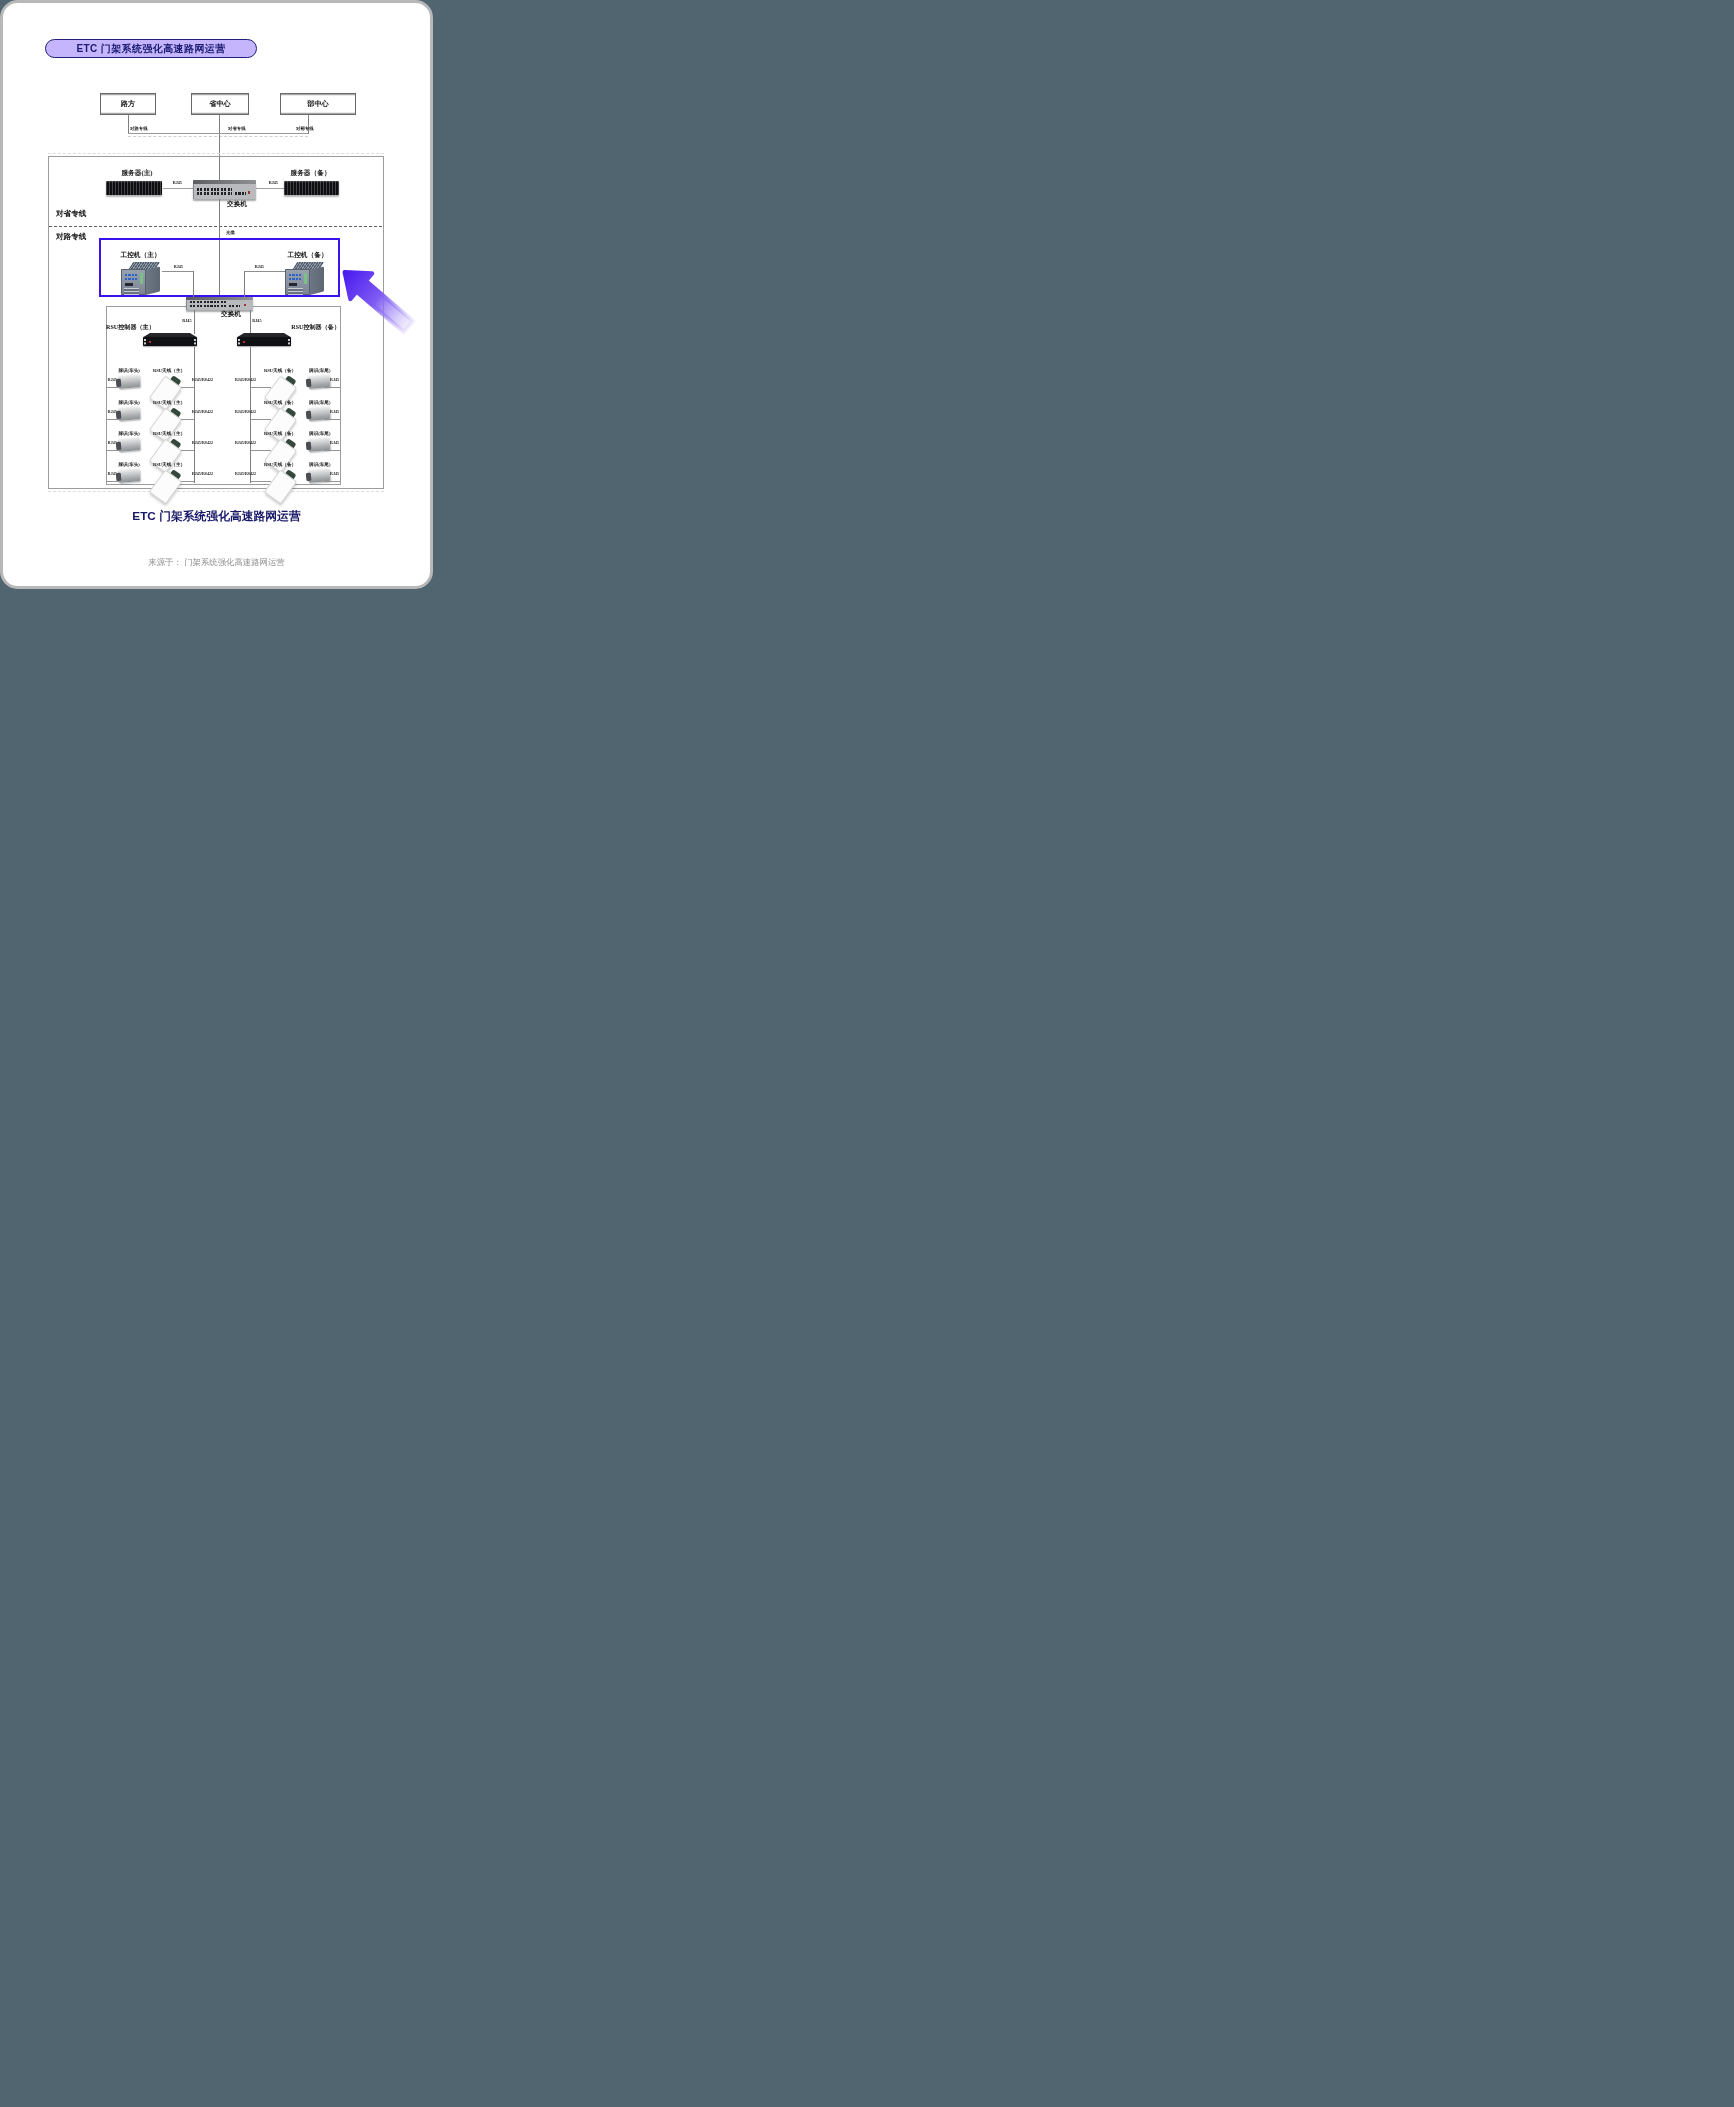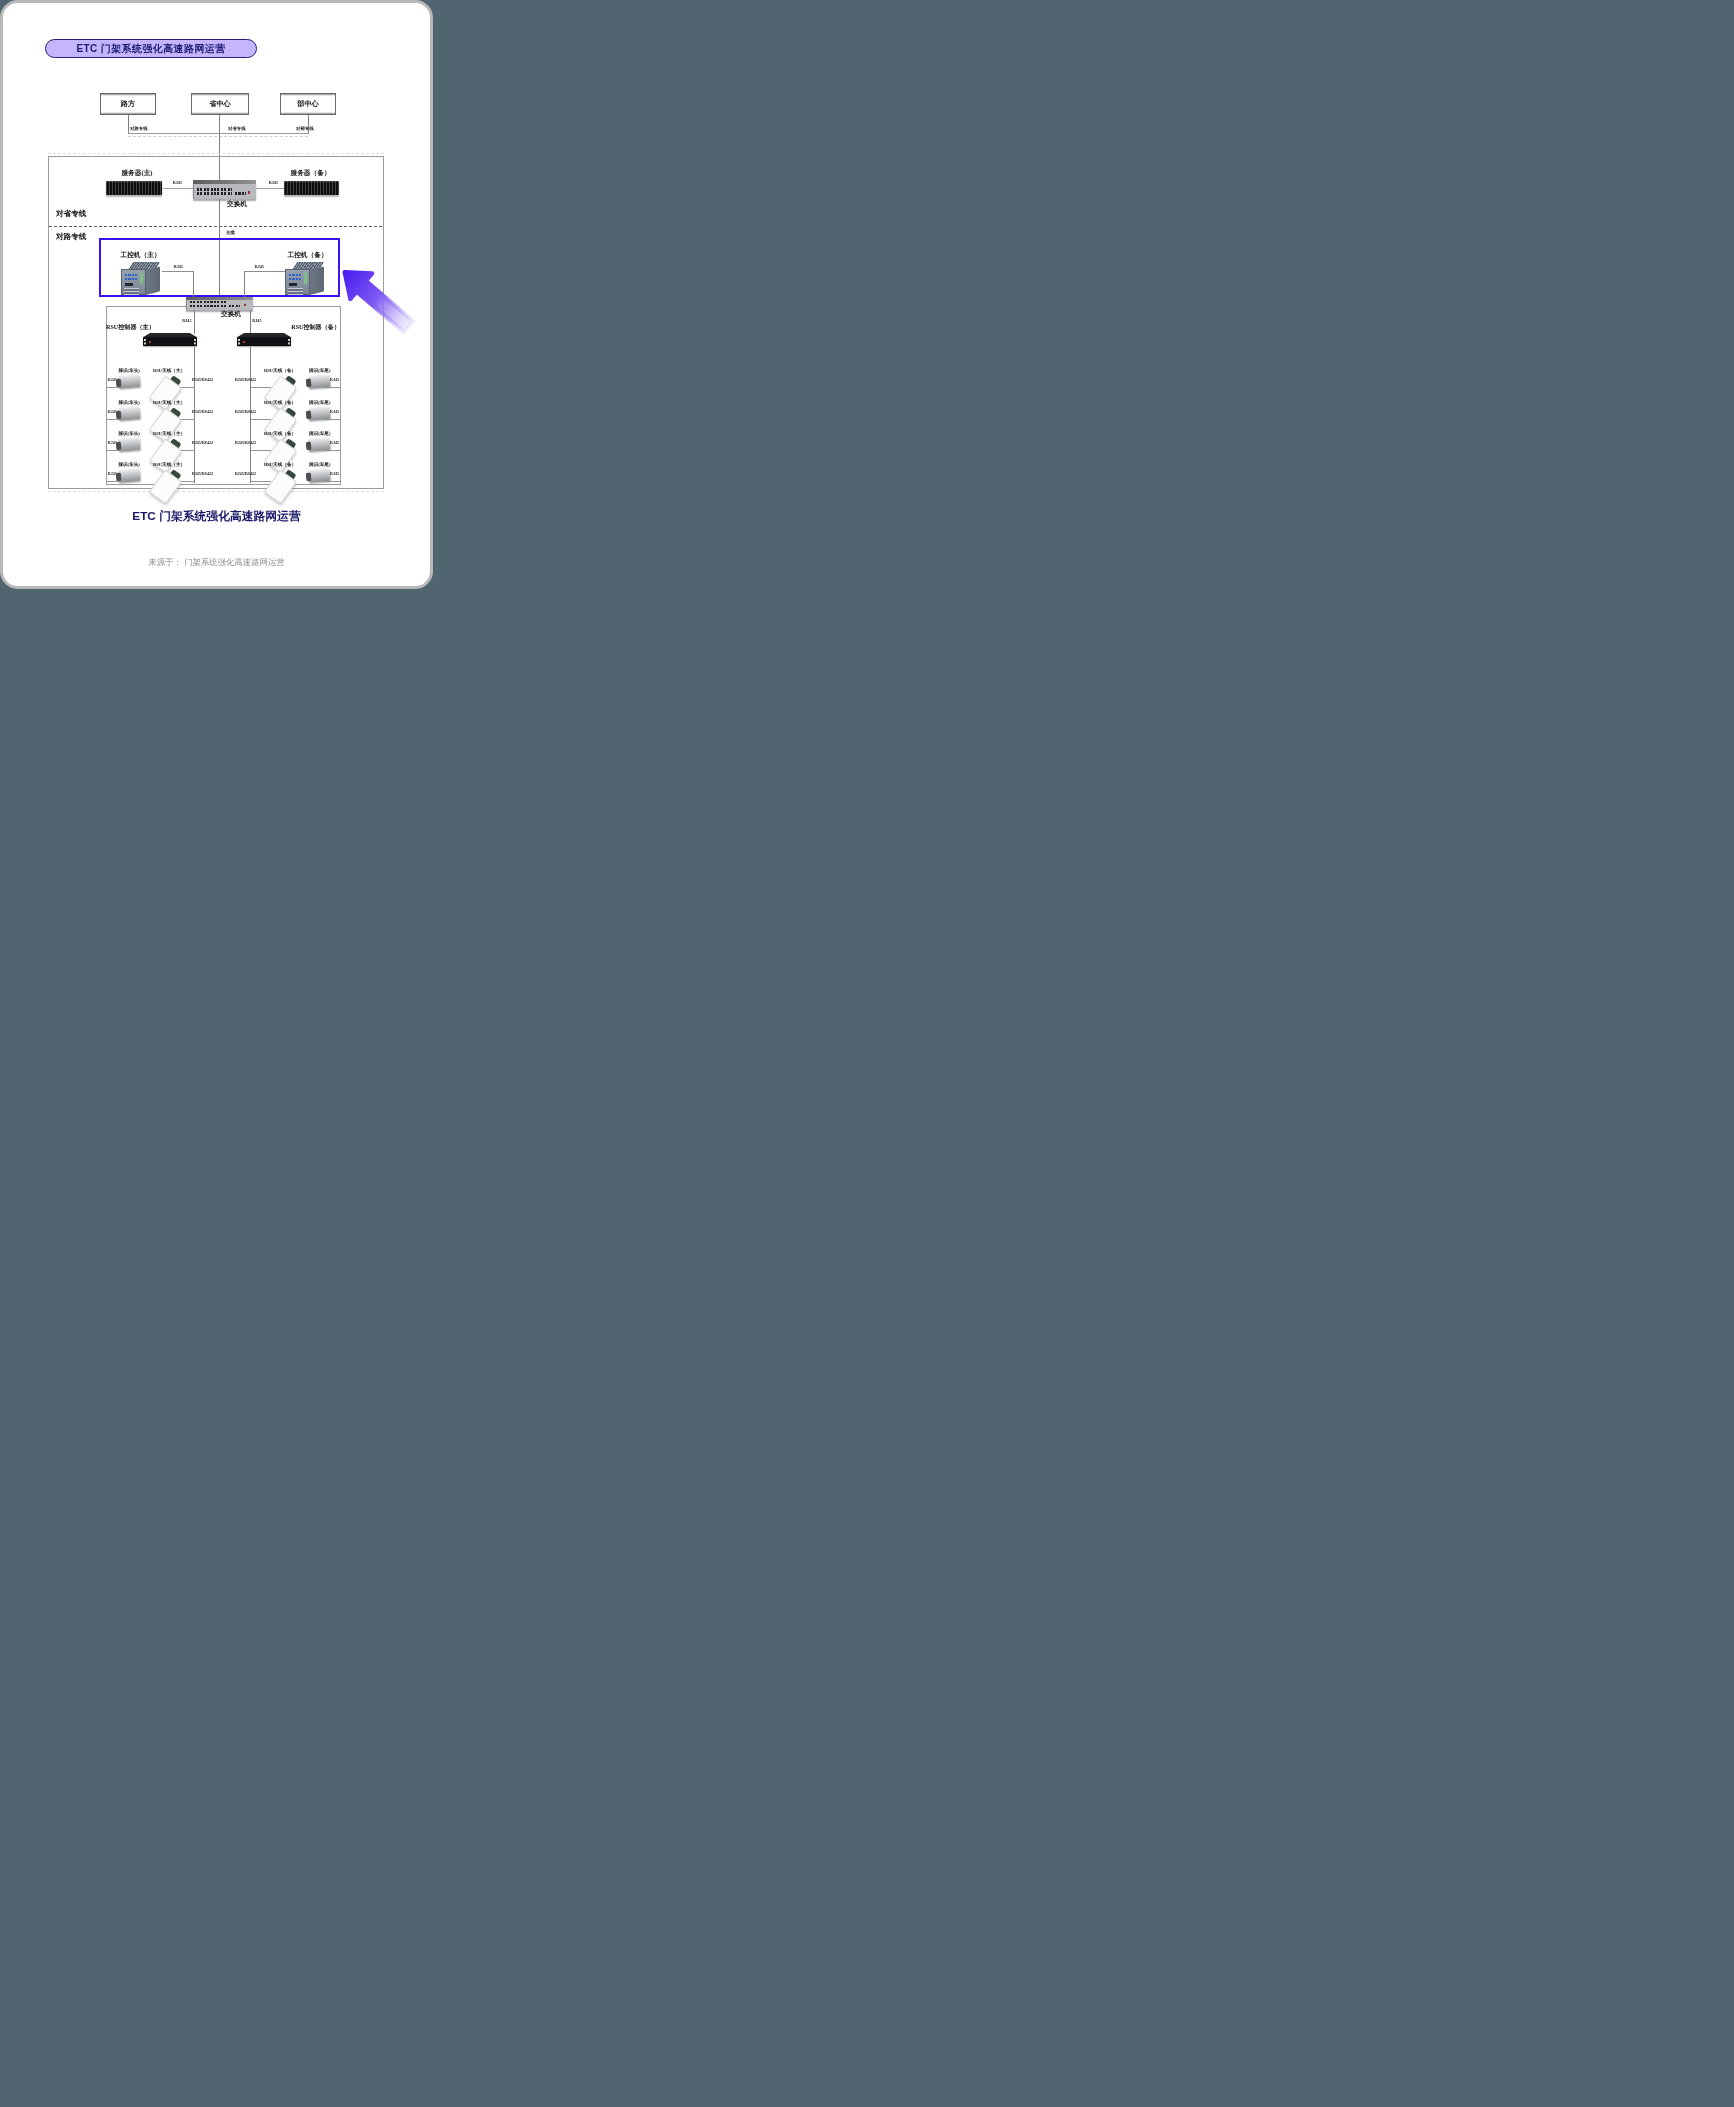--- a/index.html
+++ b/index.html
@@ -77,21 +77,21 @@
 <div class="stage">
 
   <div class="pill">ETC 门架系统强化高速路网运营</div>
 
   <div class="nodebox" style="left:100px;top:93px;width:56px;height:21.5px;">
     <span>路方</span>
   </div>
   <div class="nodebox" style="left:191px;top:93px;width:58px;height:21.5px;">
     <span>省中心</span>
   </div>
-  <div class="nodebox" style="left:280px;top:93px;width:56px;height:21.5px;">
+  <div class="nodebox" style="left:280px;top:93px;width:76px;height:21.5px;">
     <span>部中心</span>
   </div>
 
   <div class="vline" style="left:128px;top:115px;height:19px;"></div>
   <div class="vline" style="left:219px;top:115px;height:19px;"></div>
   <div class="vline" style="left:308px;top:115px;height:19px;"></div>
   <div class="lbl" style="left:130px;top:126px;font-size:4.4px;">对路专线</div>
   <div class="lbl" style="left:228px;top:126px;font-size:4.4px;">对省专线</div>
   <div class="lbl" style="left:296px;top:126px;font-size:4.4px;">对部专线</div>
   <div class="hline" style="left:128px;top:133px;width:180px;background:#9a9a9a;"></div>

